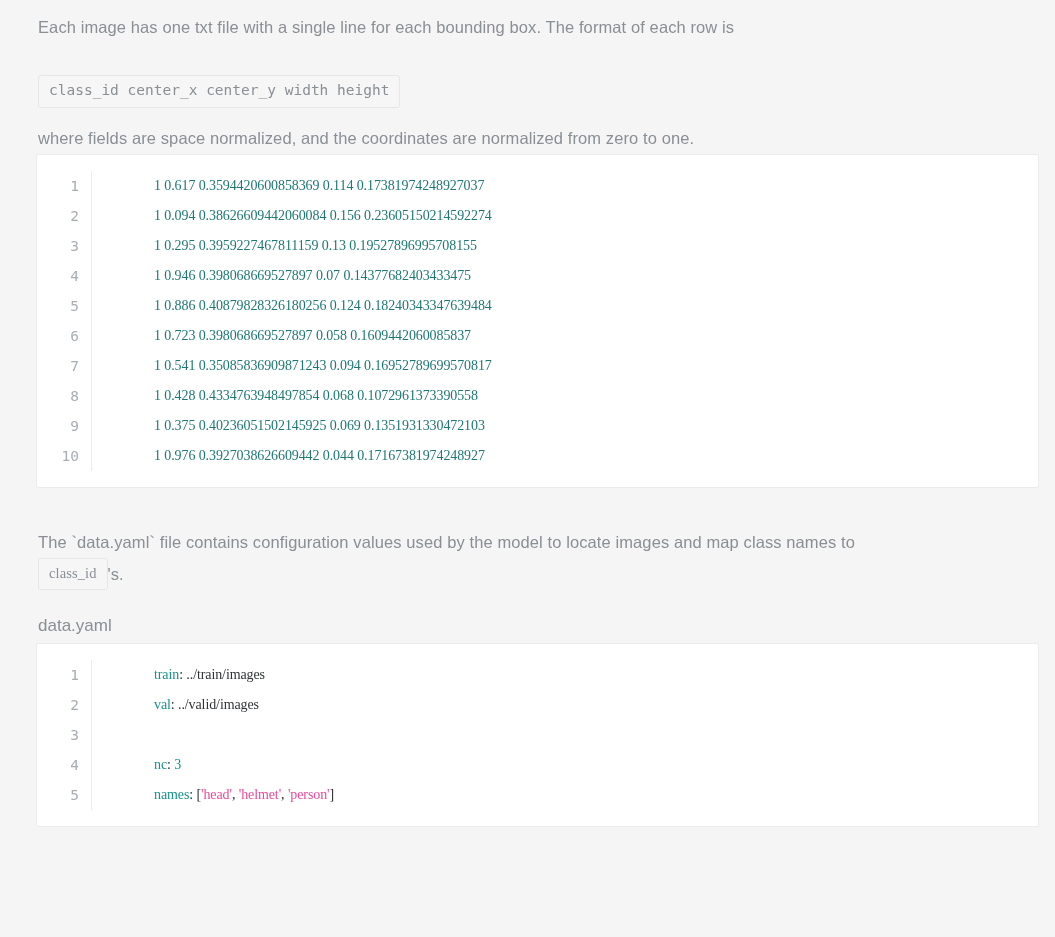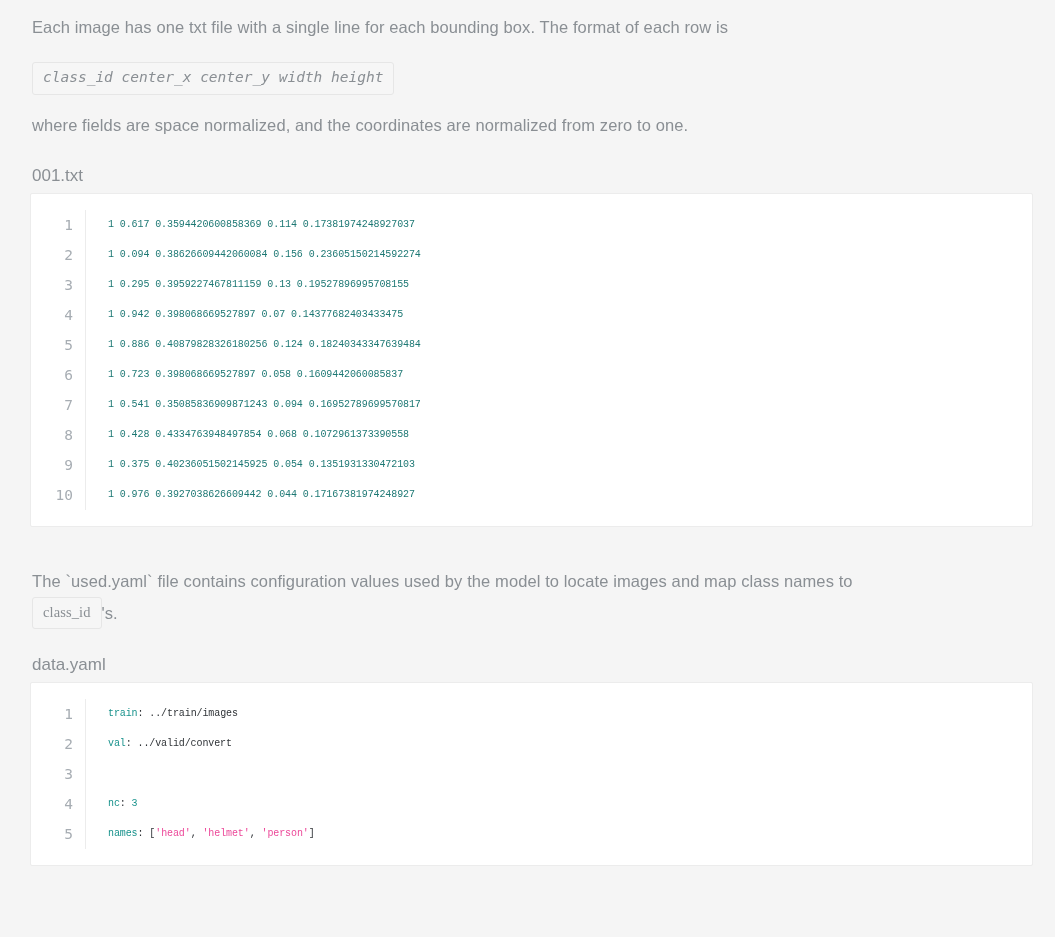--- a/index.html
+++ b/index.html
@@ -13,21 +13,21 @@
     background: #f5f5f5;
     font-family: "Liberation Sans", sans-serif;
     overflow: hidden;
   }
 
   .page {
     position: relative;
     width: 1055px;
     height: 937px;
     box-sizing: border-box;
-    padding: 0 22px;
+    padding: 0 28px;
   }
 
   
   .para {
     color: #8a8f94;
     font-size: 16.5px;
     line-height: 32px;
     font-weight: 400;
     margin: 0;
     padding: 0 0 0 10px;
@@ -49,22 +49,21 @@
     color: #8a8f94;
     background: #f6f6f6;
     border: 1px solid #e6e6e6;
     border-radius: 3px;
     padding: 5px 10px 6px 10px;
     vertical-align: middle;
     white-space: pre;
   }
   .chip-row {
     padding: 0 0 0 10px;
-    margin-top: 19px;
-    font-style: italic;
+    margin-top: 32px;
   }
   .chip-inline {
     position: relative;
     top: -1px;
     font-family: Liberation Serif, serif;
   }
 
   
   .file-label {
     color: #8a8f94;
@@ -105,27 +104,28 @@
     line-height: 30px;
     color: #a7adb3;
     text-align: right;
     height: 30px;
     white-space: pre;
   }
   .code-cell {
     padding-left: 22px !important;
   }
   .cl {
-    font-family: Liberation Mono, monospace;
-    font-size: 10px;
+    font-family: Liberation Serif, serif;
+    font-size: 14px;
     line-height: 30px;
     height: 30px;
     color: #1d7874;
     white-space: pre;
     letter-spacing: -0.1px;
+    margin-left: 40px;
   }
 
   
   .tok-key  { color: #18928c; }
   .tok-punc { color: #2f3337; }
   .tok-val  { color: #2f3337; }
   .tok-num  { color: #18928c; }
   .tok-str  { color: #ec4899; }
   .tok-brk  { color: #2f3337; }
   .spacer-26 { height: 26px; }
@@ -137,21 +137,20 @@
 
   <p class="para p1">Each image has one txt file with a single line for each bounding box. The format of each row is</p>
 
   <div class="chip-row">
     <span class="inline-code">class_id center_x center_y width height</span>
   </div>
 
   <p class="para p2">where fields are space normalized, and the coordinates are normalized from zero to one.</p>
 
 
-  <div class="file-label">001.txt</div>
 
   <div class="code-block">
     <table class="code-table">
       <tbody>
         <tr>
           <td class="gutter-cell">
             <div class="ln">1</div>
             <div class="ln">2</div>
             <div class="ln">3</div>
             <div class="ln">4</div>
@@ -159,53 +158,53 @@
             <div class="ln">6</div>
             <div class="ln">7</div>
             <div class="ln">8</div>
             <div class="ln">9</div>
             <div class="ln">10</div>
           </td>
           <td class="code-cell">
             <div class="cl">1 0.617 0.3594420600858369 0.114 0.17381974248927037</div>
             <div class="cl">1 0.094 0.38626609442060084 0.156 0.23605150214592274</div>
             <div class="cl">1 0.295 0.3959227467811159 0.13 0.19527896995708155</div>
-            <div class="cl">1 0.942 0.398068669527897 0.07 0.14377682403433475</div>
+            <div class="cl">1 0.946 0.398068669527897 0.07 0.14377682403433475</div>
             <div class="cl">1 0.886 0.40879828326180256 0.124 0.18240343347639484</div>
             <div class="cl">1 0.723 0.398068669527897 0.058 0.1609442060085837</div>
             <div class="cl">1 0.541 0.35085836909871243 0.094 0.16952789699570817</div>
             <div class="cl">1 0.428 0.4334763948497854 0.068 0.1072961373390558</div>
-            <div class="cl">1 0.375 0.40236051502145925 0.054 0.1351931330472103</div>
+            <div class="cl">1 0.375 0.40236051502145925 0.069 0.1351931330472103</div>
             <div class="cl">1 0.976 0.3927038626609442 0.044 0.17167381974248927</div>
           </td>
         </tr>
       </tbody>
     </table>
   </div>
 
   <div class="spacer-26"></div>
 
-  <p class="para p4"><span>The `used.yaml` file contains configuration values used by the model to locate images and map class names to</span><br><span class="inline-code chip-inline">class_id</span><span>'s.</span></p>
+  <p class="para p4"><span>The `data.yaml` file contains configuration values used by the model to locate images and map class names to</span><br><span class="inline-code chip-inline">class_id</span><span>'s.</span></p>
 
   <div class="file-label">data.yaml</div>
 
   <div class="code-block">
     <table class="code-table">
       <tbody>
         <tr>
           <td class="gutter-cell">
             <div class="ln">1</div>
             <div class="ln">2</div>
             <div class="ln">3</div>
             <div class="ln">4</div>
             <div class="ln">5</div>
           </td>
           <td class="code-cell">
             <div class="cl"><span class="tok-key">train</span><span class="tok-punc">:</span><span class="tok-val"> ../train/images</span></div>
-            <div class="cl"><span class="tok-key">val</span><span class="tok-punc">:</span><span class="tok-val"> ../valid/convert</span></div>
+            <div class="cl"><span class="tok-key">val</span><span class="tok-punc">:</span><span class="tok-val"> ../valid/images</span></div>
             <div class="cl"><span></span></div>
             <div class="cl"><span class="tok-key">nc</span><span class="tok-punc">:</span><span class="tok-num"> 3</span></div>
             <div class="cl"><span class="tok-key">names</span><span class="tok-punc">:</span><span class="tok-brk"> [</span><span class="tok-str">'head'</span><span class="tok-brk">, </span><span class="tok-str">'helmet'</span><span class="tok-brk">, </span><span class="tok-str">'person'</span><span class="tok-brk">]</span></div>
           </td>
         </tr>
       </tbody>
     </table>
   </div>
 
 </div>

